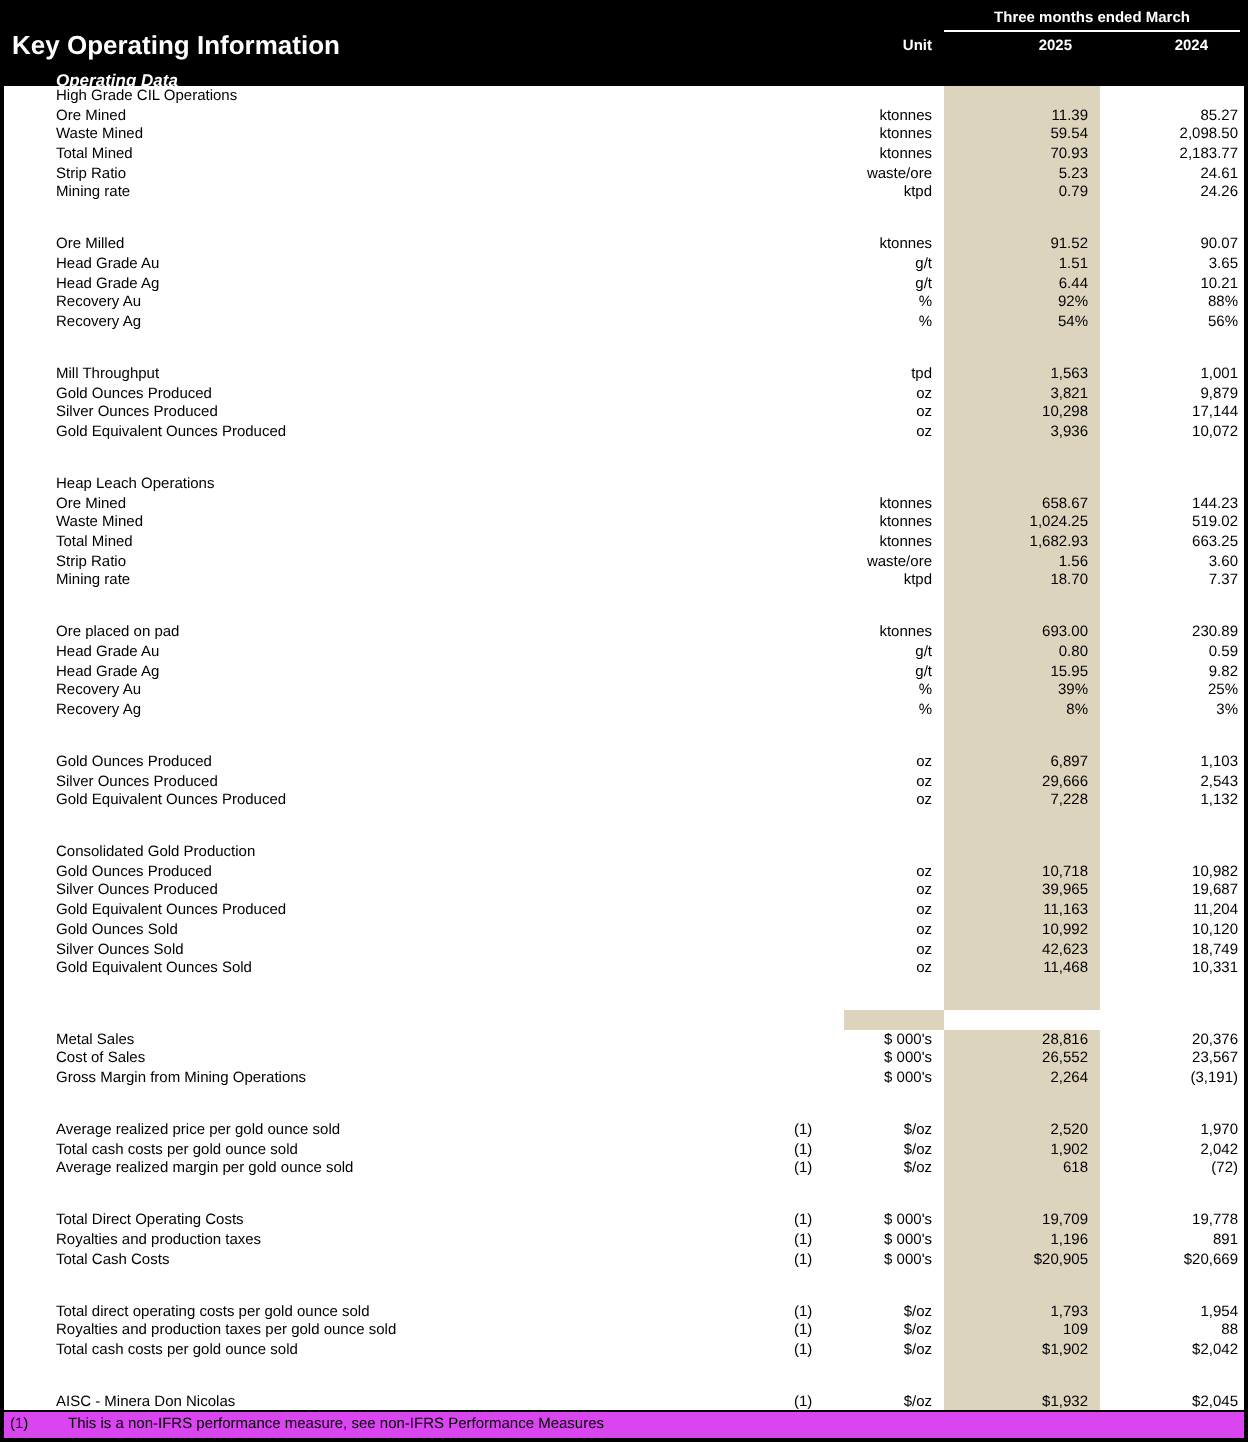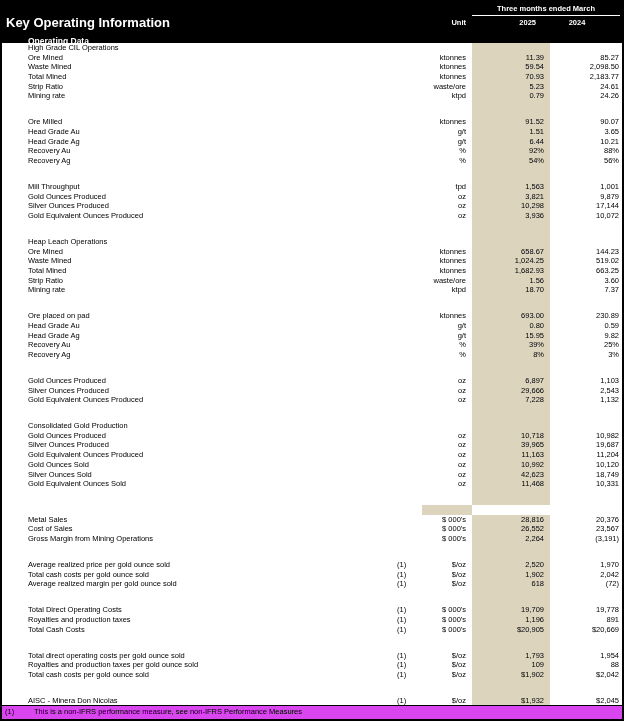--- a/index.html
+++ b/index.html
@@ -27,27 +27,27 @@
     text-align:center;
     font-weight:bold; font-size:7.5px; line-height:13px;
     border-bottom:1px solid #fff;
     margin-right:2px;
   }
   .head-r2 { height:14px; align-items:center; }
   .h-title { font-weight:bold; font-size:13px; padding-left:4px; line-height:14px; }
   .h-unit  { grid-column:3; font-weight:bold; font-size:7.5px; text-align:right; padding-right:6px; line-height:14px; }
   .h-y     { font-weight:bold; font-size:7.5px; text-align:right; line-height:14px; }
   .h-y25   { grid-column:4; padding-right:14px; }
-  .h-y24   { grid-column:5; padding-right:18px;text-align:center; }
+  .h-y24   { grid-column:5; padding-right:18px; }
   .head-r3 { height:13px; }
   .subtitle-wrap {
     margin-left:16px; width:394px;
     border-bottom:1px solid #fff;
   }
-  .subtitle-wrap span { font-weight:bold; font-size:8.5px; padding-left:10px; line-height:12px; display:inline-block; }
+  .subtitle-wrap span { font-weight:bold; font-size:8.5px; padding-left:10px; line-height:12px; display:inline-block;font-style:italic; }
 
   
   .tbody { background:#fff; }
   .row  { height:9.7px; line-height:9.7px; font-size:7.5px; }
   .gap-row { height:16.2px; }
   .c-label { padding-left:26px; white-space:nowrap; overflow:hidden; }
   .section-row .c-label { font-weight:normal; }
   .c-ref  { padding-left:2px; }
   .c-unit { text-align:right; padding-right:6px; white-space:nowrap; }
   .c-2025 { background:var(--highlight,#ddd4be); text-align:right; padding-right:6px; }

